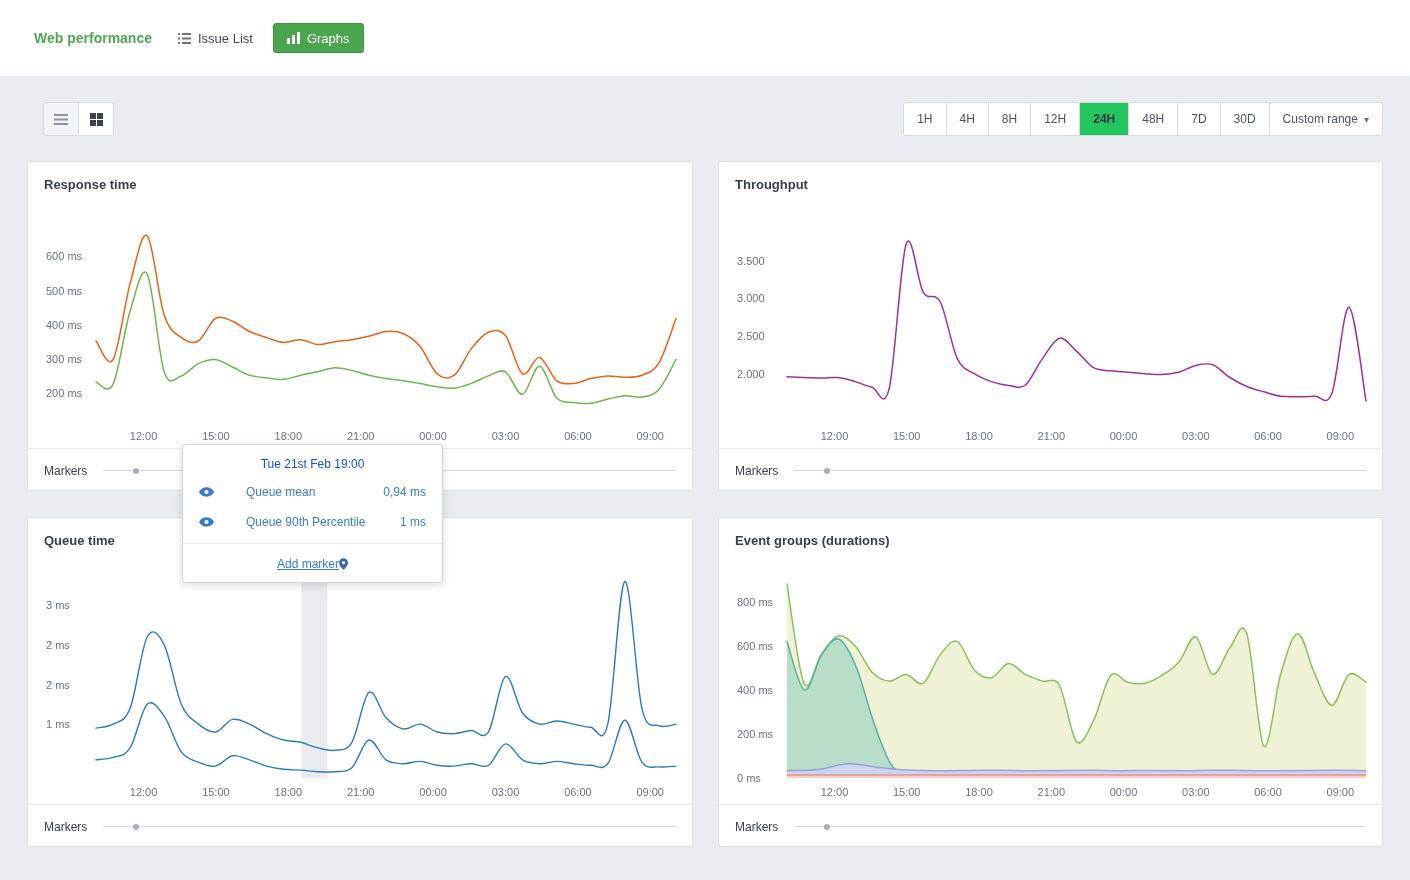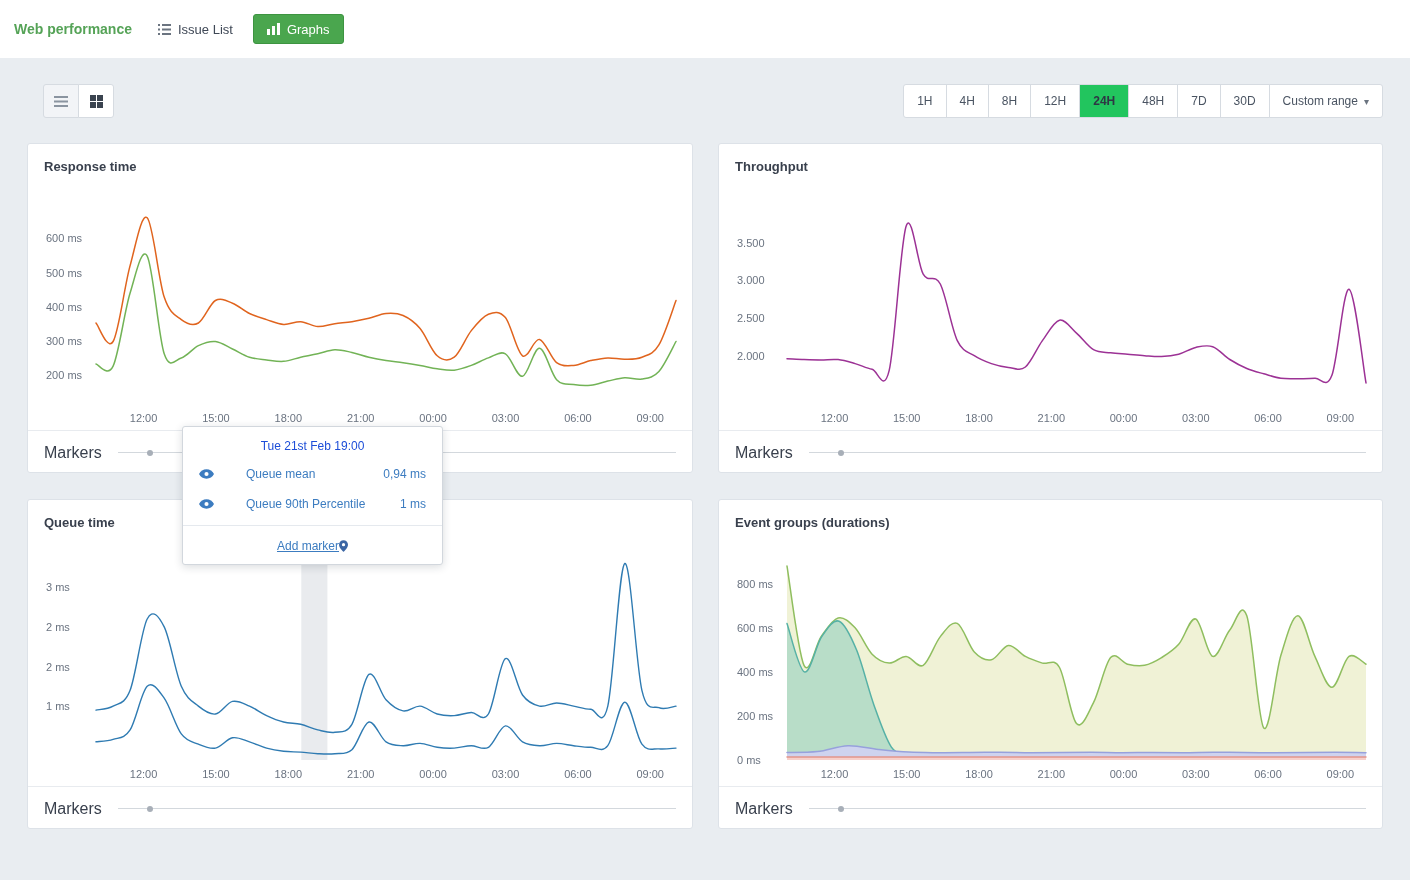--- a/index.html
+++ b/index.html
@@ -5,22 +5,22 @@
   * { box-sizing: border-box; }
   html,body { margin:0; padding:0; }
   body {
     width:1410px; height:880px; overflow:hidden;
     background:#e9edf1;
     font-family:"Liberation Sans", sans-serif;
     color:#39404d;
   }
   
   header {
-    height:58px; background:#ffffff;
-    display:flex; align-items:center; padding:0 14px;
+    height:76px; background:#ffffff;
+    display:flex; align-items:center; padding:0 34px;
   }
   .page-title { color:#55a357; font-weight:bold; font-size:14px; }
   .nav-item {
     display:inline-flex; align-items:center; gap:7px;
     margin-left:26px; color:#3f4856; font-size:13px; cursor:pointer; text-decoration:none;
   }
   .btn-graphs {
     display:inline-flex; align-items:center; gap:7px;
     margin-left:20px; background:#4aa64e; border:1px solid #3d9441;
     color:#fff; font-size:13px; height:30px; padding:0 13px; border-radius:3px; cursor:pointer;
@@ -44,21 +44,21 @@
   .grid { display:grid; grid-template-columns:1fr 1fr; column-gap:25px; row-gap:26px; }
   .card { background:#fff; border:1px solid #dde2e8; border-radius:3px; height:330px; }
   .card h2 {
     margin:0; height:44px; display:flex; align-items:center; padding:0 16px;
     font-size:13px; font-weight:bold; color:#39404d;
   }
   .chart { height:242px; position:relative; }
   .chart svg text { font-family:"Liberation Sans", sans-serif; font-size:11px; fill:#6a7380; }
   .markers {
     height:44px; border-top:1px solid #e8ebef; display:flex; align-items:center;
-    padding:0 16px; font-size:16px; color:#39404d;
+    padding:0 16px; font-size:12px; color:#39404d;
   }
   .marker-line { flex:1; margin-left:16px; border-top:1px solid #d3d8dd; position:relative; }
   .marker-dot {
     position:absolute; left:5.2%; top:-3.5px; width:6px; height:6px;
     border-radius:50%; background:#a8afb8; cursor:pointer;
   }
   
   .tooltip {
     position:absolute; left:182px; top:368px; width:261px; background:#fff;
     border:1px solid #d2d7dd; border-radius:3px; box-shadow:0 2px 8px rgba(25,35,50,.16); z-index:5;

